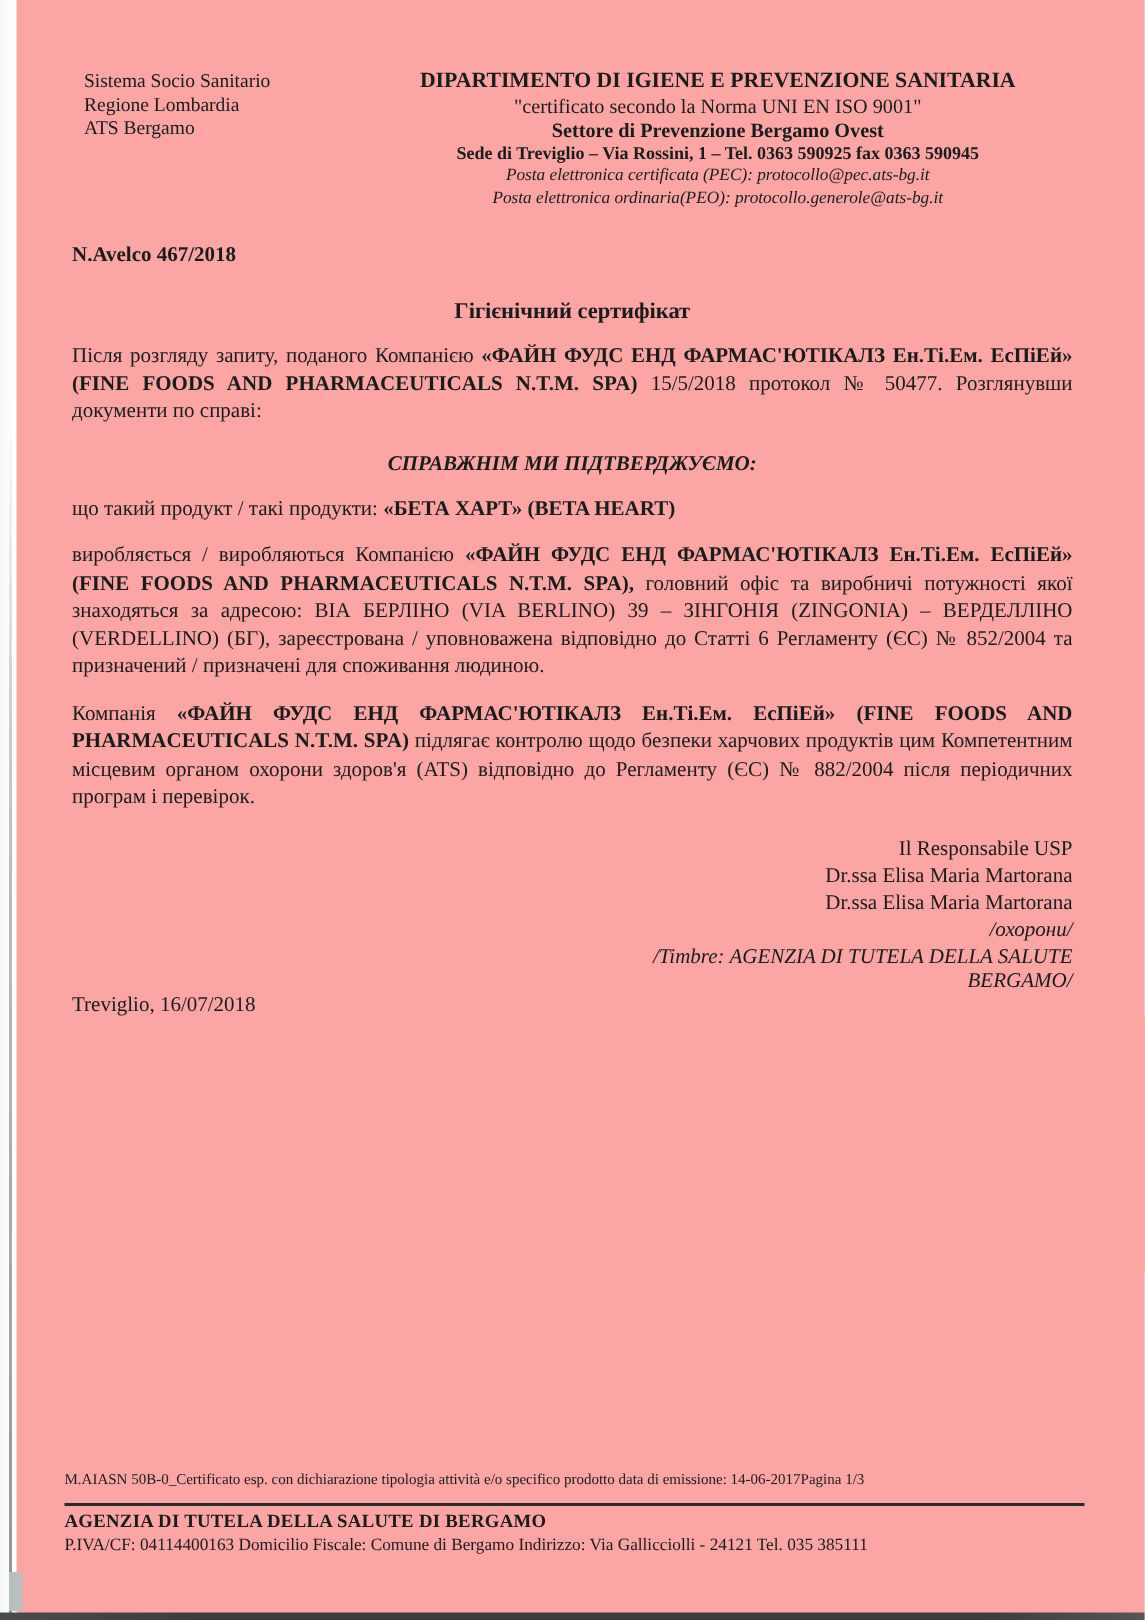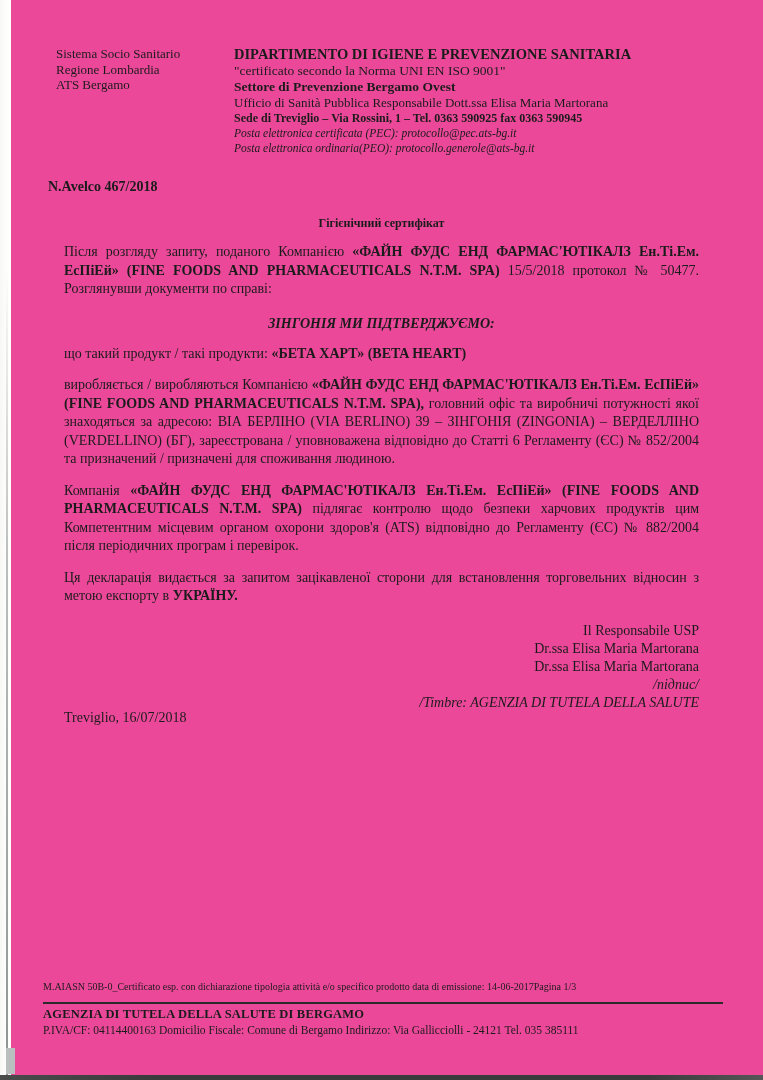--- a/index.html
+++ b/index.html
@@ -11,21 +11,21 @@
     width: 763px;
     height: 1080px;
     position: relative;
     overflow: hidden;
     font-family: "Liberation Serif", serif;
     color: #1b1b1b;
   }
   .page {
     position: absolute;
     inset: 0;
-    background: #ec4899;
+    background: #fca5a5;
   }
 
   
   .scan-left {
     position: absolute;
     left: 0; top: 0;
     width: 11px; height: 100%;
     background: linear-gradient(90deg, #f7f7f5 0%, #fdfdfc 55%, #ffffff 100%);
   }
   .scan-left-line {
@@ -53,43 +53,43 @@
     padding: 46px 40px 0 56px;
   }
   .org-block {
     width: 178px;
     flex: none;
     font-size: 13px;
     line-height: 15.5px;
   }
   .dept-block {
     flex: 1;
-    text-align: left;
+    text-align: center;
   }
   .dept-title { font-weight: bold; font-size: 14.5px; line-height: 17px; }
   .cert-norm  { font-size: 13.5px; line-height: 16px; }
   .sector     { font-weight: bold; font-size: 13.5px; line-height: 16px; }
   .office     { font-size: 13px; line-height: 16px; }
   .addr       { font-size: 12px; line-height: 15px; font-weight: bold; }
   .mail       { font-size: 11.5px; font-style: italic; line-height: 14.5px; }
 
   .ref {
     font-weight: bold;
     font-size: 14px;
     margin: 24px 0 0 48px;
   }
   .doc-title {
-    font-size: 12px;
+    font-size: 15px;
     font-weight: bold;
     text-align: center;
     margin: 21px 0 0 0;
   }
 
   .content {
-    margin: 0 64px;
+    margin: 0 48px;
   }
   p.body-p {
     font-size: 14px;
     line-height: 18.5px;
     text-align: justify;
     margin: 13px 0 0 0;
   }
   p.intro { margin-top: 12px; }
   .affirm {
     text-align: center;
@@ -155,54 +155,53 @@
   <header class="doc-header">
     <div class="org-block">
       <div>Sistema Socio Sanitario</div>
       <div>Regione Lombardia</div>
       <div>ATS Bergamo</div>
     </div>
     <div class="dept-block">
       <div class="dept-title">DIPARTIMENTO DI IGIENE E PREVENZIONE SANITARIA</div>
       <div class="cert-norm">"certificato secondo la Norma UNI EN ISO 9001"</div>
       <div class="sector">Settore di Prevenzione Bergamo Ovest</div>
-      <div class="office">Ufficio di Sanità Pubblica Responsabile Dott.ssa Elisa Maria Martorana</div>
       <div class="addr">Sede di Treviglio – Via Rossini, 1 – Tel. 0363 590925 fax 0363 590945</div>
       <div class="mail">Posta elettronica certificata (PEC): protocollo@pec.ats-bg.it</div>
       <div class="mail">Posta elettronica ordinaria(PEO): protocollo.generole@ats-bg.it</div>
     </div>
   </header>
 
   <div class="ref">N.Avelco 467/2018</div>
 
   <div class="doc-title">Гігієнічний сертифікат</div>
 
   <div class="content">
 
     <p class="body-p intro"><span>Після розгляду запиту, поданого  Компанією </span><b>«ФАЙН ФУДС ЕНД ФАРМАС'ЮТІКАЛЗ Ен.Ті.Ем. ЕсПіЕй» (FINE FOODS AND PHARMACEUTICALS N.T.M. SPA)</b><span> 15/5/2018 протокол № 50477. Розглянувши документи по справі:</span></p>
 
-    <p class="affirm">ЗІНГОНІЯ МИ ПІДТВЕРДЖУЄМО:</p>
+    <p class="affirm">СПРАВЖНІМ МИ ПІДТВЕРДЖУЄМО:</p>
 
     <p class="body-p"><span>що такий продукт / такі продукти: </span><b>«БЕТА ХАРТ» (BETA HEART)</b></p>
 
     <p class="body-p"><span>виробляється / виробляються Компанією </span><b>«ФАЙН ФУДС ЕНД ФАРМАС'ЮТІКАЛЗ Ен.Ті.Ем. ЕсПіЕй» (FINE FOODS AND PHARMACEUTICALS N.T.M. SPA),</b><span> головний офіс та виробничі потужності якої знаходяться за адресою: ВІА БЕРЛІНО (VIA BERLINO) 39 – ЗІНГОНІЯ (ZINGONIA) – ВЕРДЕЛЛІНО (VERDELLINO) (БГ), зареєстрована / уповноважена відповідно до Статті 6 Регламенту (ЄС) № 852/2004 та призначений / призначені для споживання людиною.</span></p>
 
     <p class="body-p"><span>Компанія </span><b>«ФАЙН ФУДС ЕНД ФАРМАС'ЮТІКАЛЗ Ен.Ті.Ем. ЕсПіЕй» (FINE FOODS AND PHARMACEUTICALS N.T.M. SPA)</b><span> підлягає контролю щодо безпеки харчових продуктів цим Компетентним місцевим органом охорони здоров'я (ATS) відповідно до Регламенту (ЄС) № 882/2004 після періодичних програм і перевірок.</span></p>
 
-    <p class="body-p"><span>Ця декларація видається за запитом зацікавленої сторони для встановлення торговельних відносин з метою експорту в </span><b>УКРАЇНУ.</b></p>
 
     <div class="sig-block">
       <div>Il Responsabile USP</div>
       <div>Dr.ssa Elisa Maria Martorana</div>
       <div>Dr.ssa Elisa Maria Martorana</div>
-      <div class="sig-note">/підпис/</div>
+      <div class="sig-note">/охорони/</div>
     </div>
 
     <div class="timbre">
       <div>/Timbre: AGENZIA DI TUTELA DELLA SALUTE</div>
+      <div>BERGAMO/</div>
     </div>
 
     <div class="place-date">Treviglio, 16/07/2018</div>
 
   </div>
 
   <footer class="doc-footer">
     <div class="footer-row">
       <span>M.AIASN 50B-0_Certificato esp. con dichiarazione tipologia attività e/o specifico prodotto data di emissione: 14-06-2017</span>
       <span>Pagina 1/3</span>

